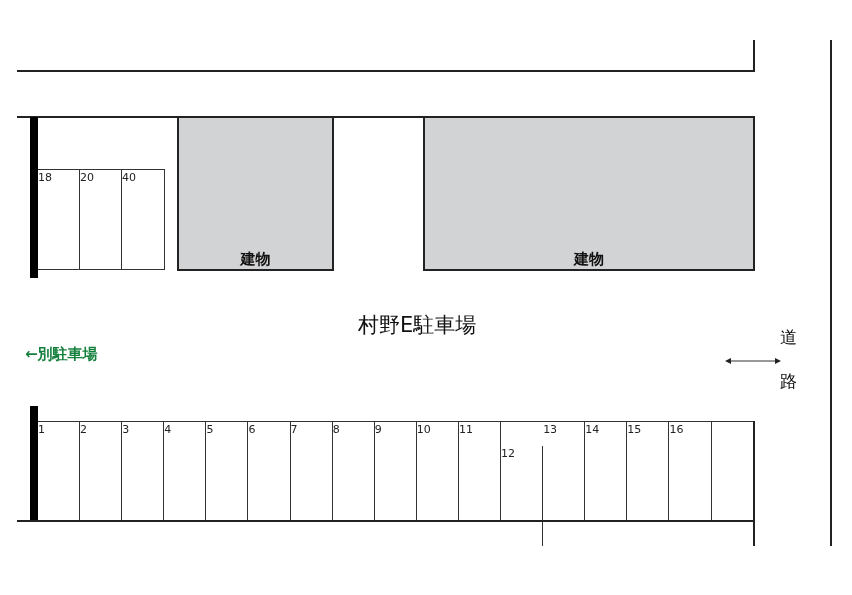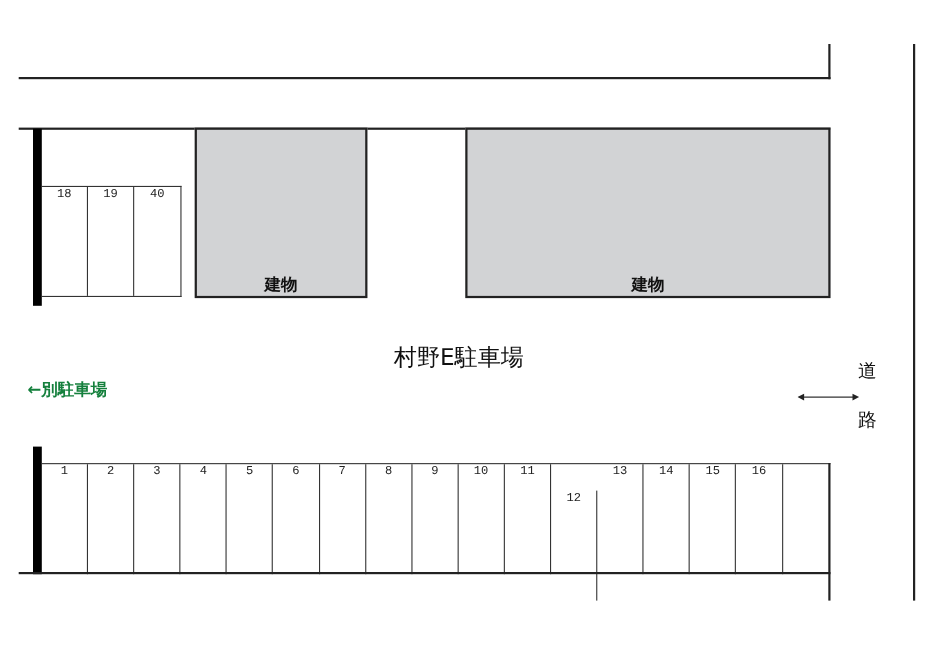--- a/index.html
+++ b/index.html
@@ -7,39 +7,39 @@
          font-family:"DejaVu Sans", sans-serif; color:#111; }
   .abs { position:absolute; }
   .hline { position:absolute; height:2px; background:#222; }
   .vline { position:absolute; width:2px; background:#222; }
   .bar { position:absolute; background:#000; width:8px; }
   .building { position:absolute; background:#d2d3d5; border:2px solid #222; box-sizing:border-box;
               display:flex; align-items:flex-end; justify-content:center; }
   .building span { font-size:15px; font-weight:bold; color:#111; }
   .row { position:absolute; display:flex; box-sizing:border-box; }
   .stall { box-sizing:border-box; border-right:1px solid #333; height:100%;
-           font-size:11px; text-align:center; padding-top:1px; color:#222;font-family:Liberation Mono, monospace; }
+           font-size:11px; padding-top:1px; color:#222; }
   .title { font-size:21px; color:#111; }
   .label { font-size:15px; font-weight:bold; color:#15803d; }
   .road-char { font-size:17px; color:#111; }
 </style>
 </head>
 <body>
 
 <div class="hline" style="left:17px; top:70px; width:738px;"></div>
 <div class="vline" style="left:753px; top:40px; height:32px;"></div>
 
 <div class="vline" style="left:830px; top:40px; height:506px;"></div>
 
 <div class="hline" style="left:17px; top:116px; width:738px;"></div>
 <div class="bar" style="left:30px; top:117px; height:161px;"></div>
 
 <div class="row" style="left:38px; top:169px; width:127px; height:101px; border:1px solid #333; border-left:none;">
   <div class="stall" style="width:42px;">18</div>
-  <div class="stall" style="width:42px;">19</div>
+  <div class="stall" style="width:42px;">20</div>
   <div class="stall" style="width:42px; border-right:none;">40</div>
 </div>
 
 <div class="building" style="left:177px; top:116px; width:157px; height:155px;">
   <span>建物</span>
 </div>
 <div class="building" style="left:423px; top:116px; width:332px; height:155px;">
   <span>建物</span>
 </div>
 

